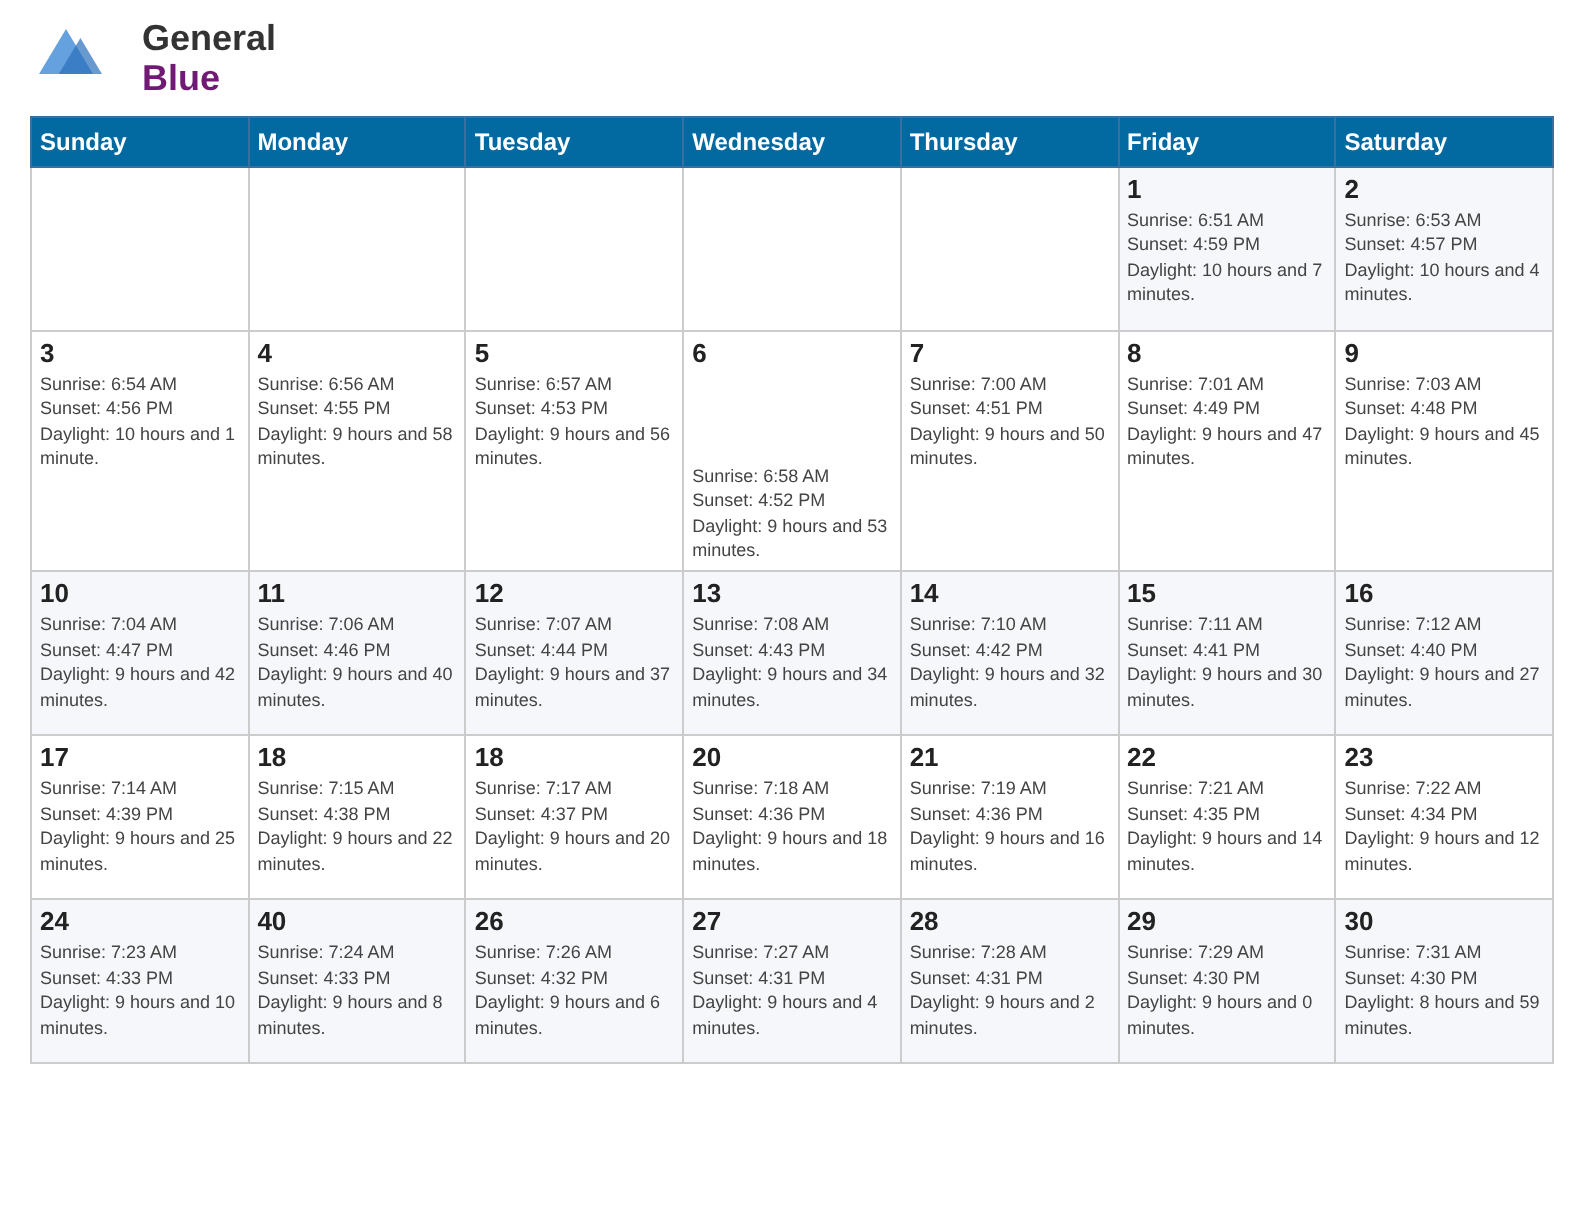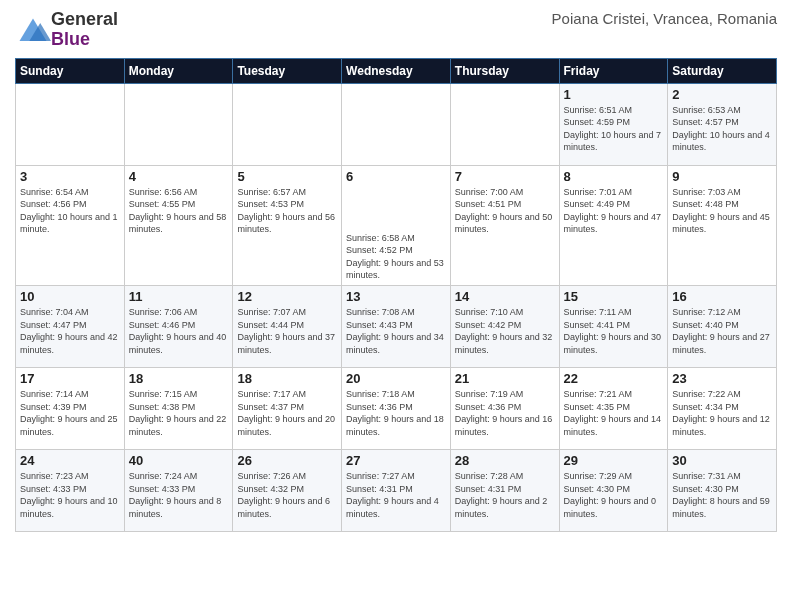--- a/index.html
+++ b/index.html
@@ -15,22 +15,22 @@
       padding: 10px 15px;
     }
     .header {
       display: flex;
       align-items: flex-start;
       justify-content: space-between;
       margin-bottom: 8px;
     }
     .logo {
       display: flex;
-      align-items: flex-end;
-      gap: 0;
+      align-items: flex-start;
+      gap: 20px;
     }
     .logo-text {
       display: flex;
       flex-direction: column;
       font-size: 18px;
       font-weight: bold;
       line-height: 1.1;
     }
     .logo-text span:first-child { color: #333; }
     .logo-text span:last-child { color: #701a75; }
@@ -49,21 +49,21 @@
     .title-block p {
       font-size: 15px;
       color: #555;
     }
     table {
       width: 100%;
       border-collapse: collapse;
       table-layout: fixed;
     }
     thead tr th {
-      background: #0f172a;
+      background: #0369a1;
       color: #fff;
       font-size: 12px;
       font-weight: bold;
       padding: 5px 4px;
       text-align: left;
       border: 1px solid #3a6fa0;
     }
     tbody tr td {
       border: 1px solid #ccc;
       vertical-align: top;
@@ -101,21 +101,20 @@
       <svg class="logo-icon" viewBox="0 0 40 40">
         <polygon points="20,5 35,30 5,30" fill="#4a90d9" opacity="0.85"></polygon>
         <polygon points="28,10 40,30 16,30" fill="#2a6fbb" opacity="0.7"></polygon>
       </svg>
       <div class="logo-text">
         <span>General</span>
         <span>Blue</span>
       </div>
     </div>
     <div class="title-block">
-      <p>Poiana Cristei, Vrancea, Romania</p>
     </div>
   </div>
 
   <table>
     <thead>
       <tr>
       <th>Sunday</th>
           <th>Monday</th>
           <th>Tuesday</th>
           <th>Wednesday</th>

